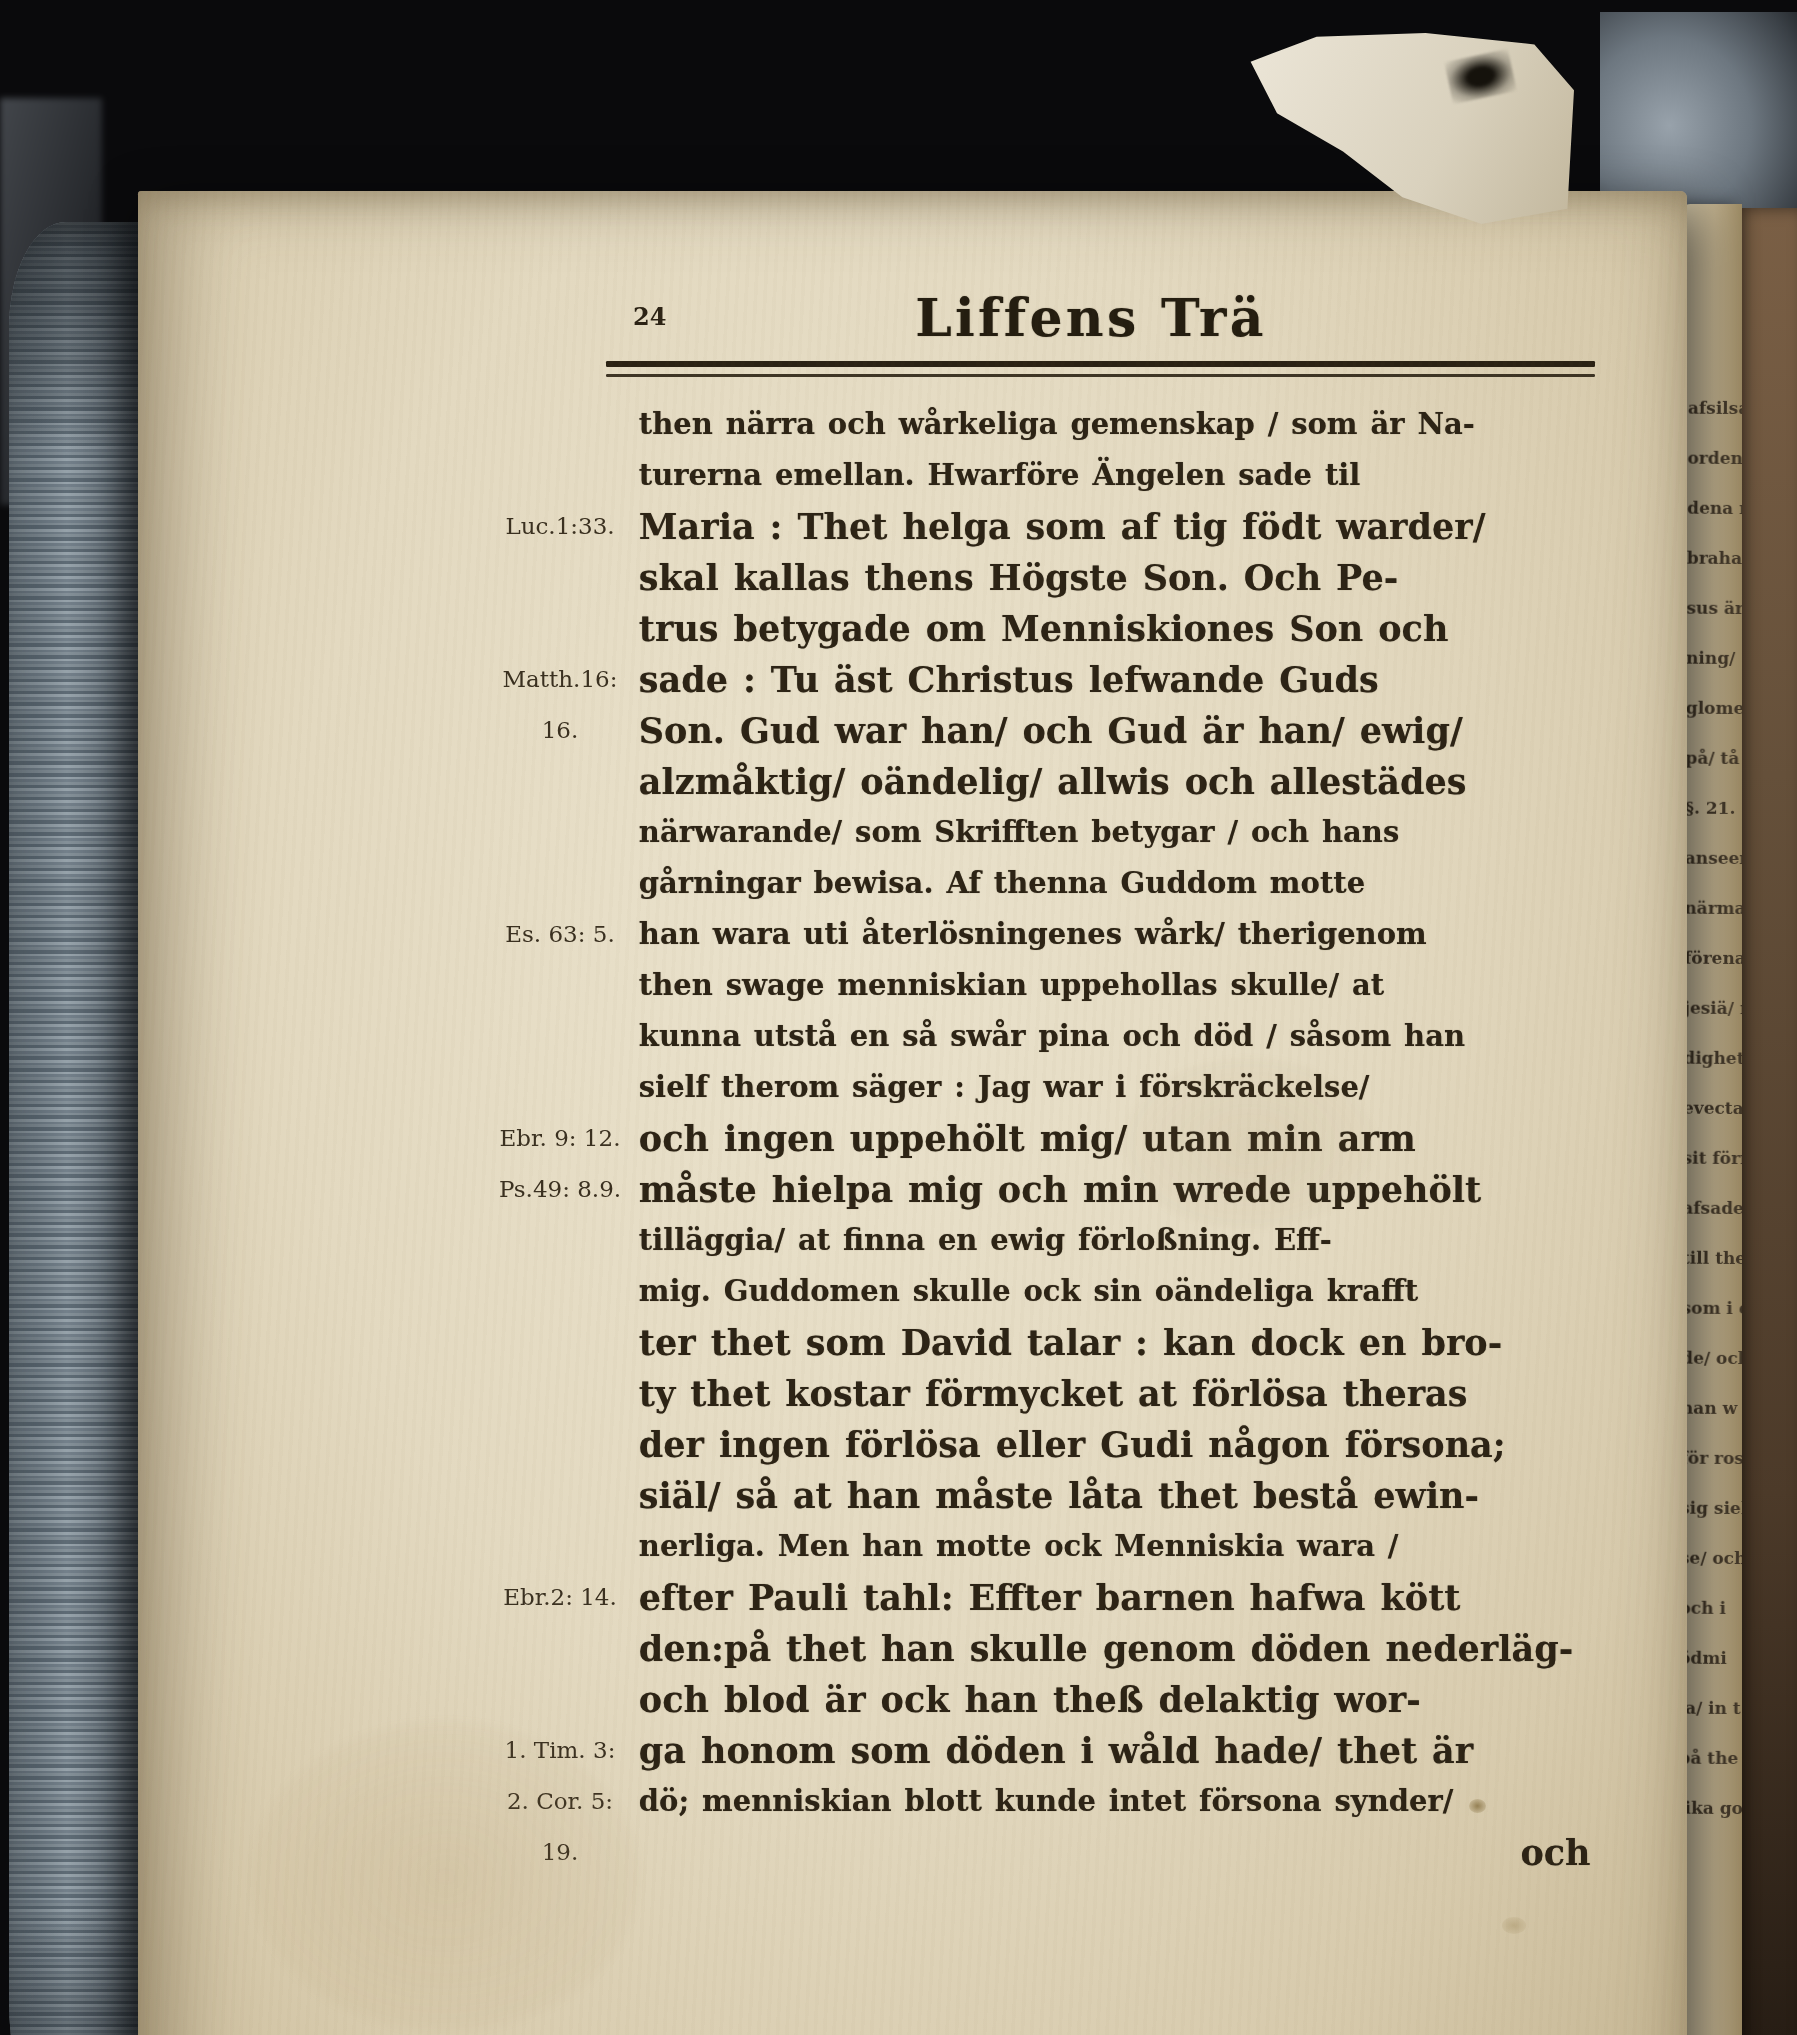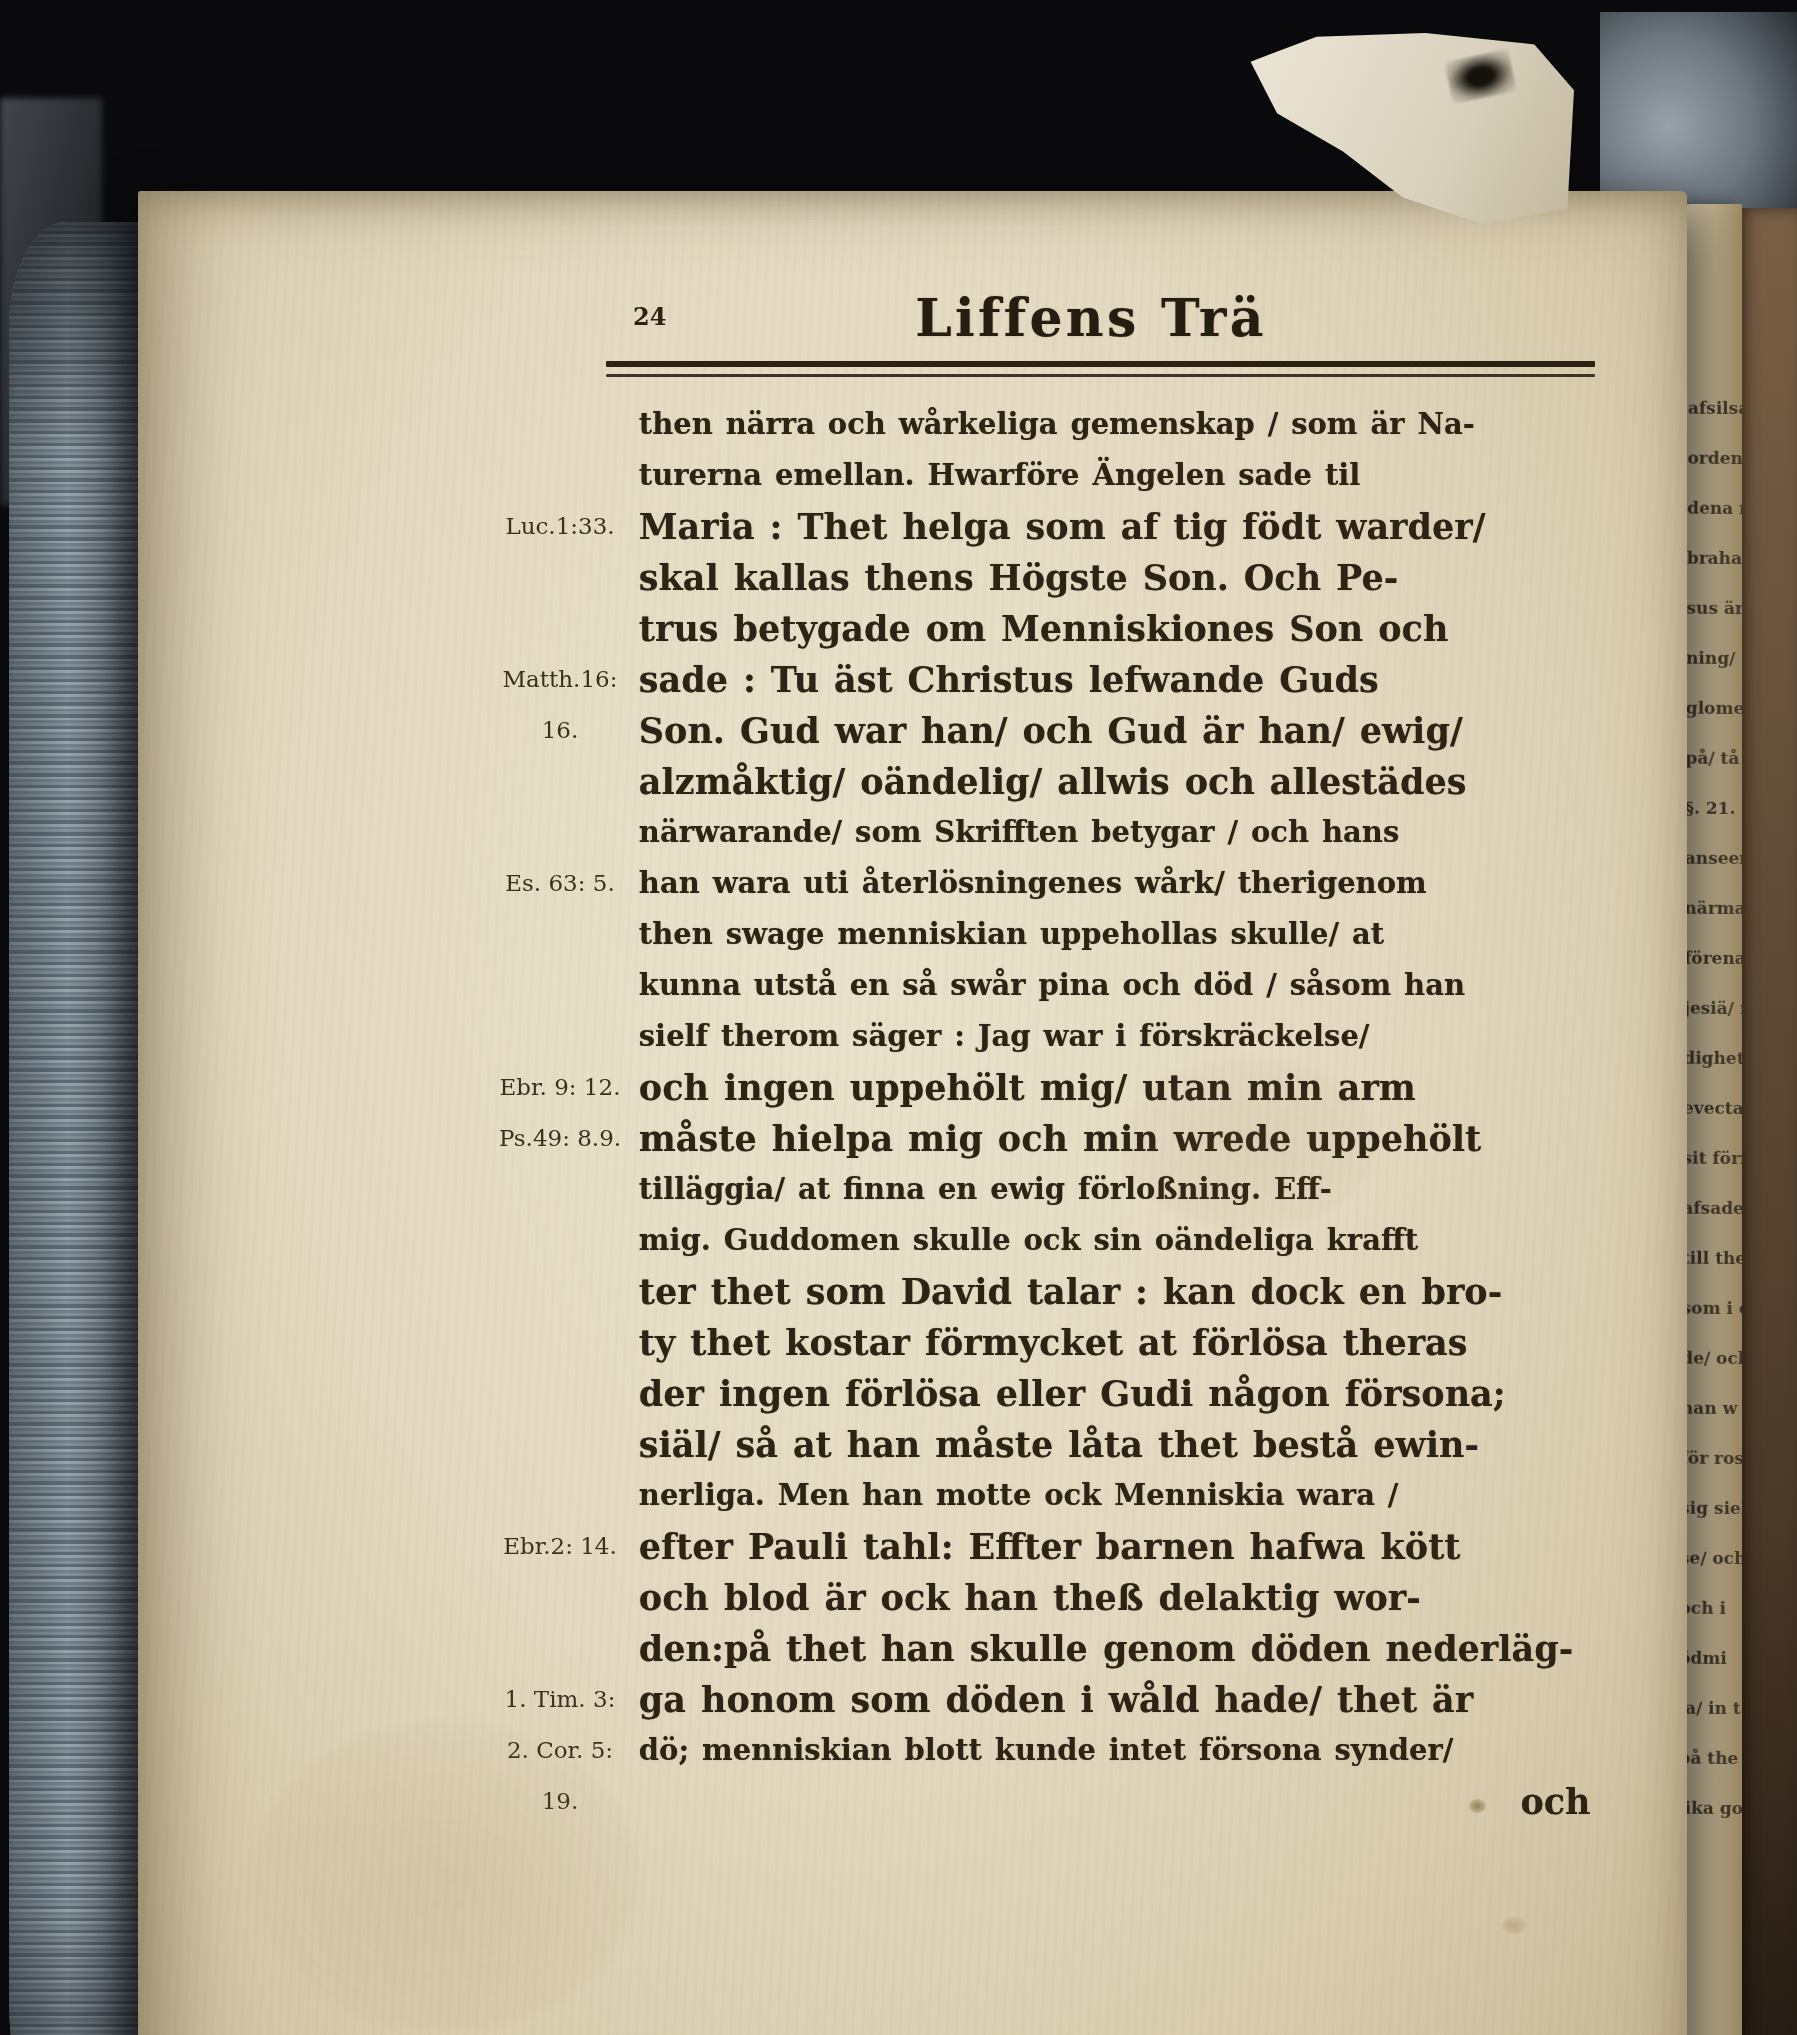--- a/index.html
+++ b/index.html
@@ -248,20 +248,24 @@
         <div class="row em">
           <div class="ref"></div>
           <div class="txt">alzmåktig/ oändelig/ allwis och allestädes</div>
         </div>
 
         <div class="row">
           <div class="ref"></div>
           <div class="txt">närwarande/ som Skrifften betygar / och hans</div>
         </div>
 
+        <div class="row">
+          <div class="ref"></div>
+          <div class="txt">gårningar bewisa.  Af thenna Guddom motte</div>
+        </div>
 
         <div class="row">
           <div class="ref">Es. 63: 5.</div>
           <div class="txt">han wara uti återlösningenes wårk/ therigenom</div>
         </div>
 
         <div class="row">
           <div class="ref"></div>
           <div class="txt">then swage menniskian uppehollas skulle/ at</div>
         </div>
@@ -321,26 +325,26 @@
           <div class="txt">nerliga.  Men han motte ock Menniskia wara /</div>
         </div>
 
         <div class="row em">
           <div class="ref">Ebr.2: 14.</div>
           <div class="txt">efter Pauli tahl:  Effter barnen hafwa kött</div>
         </div>
 
         <div class="row em">
           <div class="ref"></div>
+          <div class="txt">den:på thet han skulle genom döden nederläg-</div>
+        </div>
+
+        <div class="row em">
+          <div class="ref"></div>
           <div class="txt">och blod är ock han theß delaktig wor-</div>
-        </div>
-
-        <div class="row em">
-          <div class="ref"></div>
-          <div class="txt">den:på thet han skulle genom döden nederläg-</div>
         </div>
 
         <div class="row em">
           <div class="ref">1. Tim. 3:</div>
           <div class="txt">ga honom som döden i wåld hade/ thet är</div>
         </div>
 
 
         <div class="row">
           <div class="ref">2. Cor. 5:</div>

